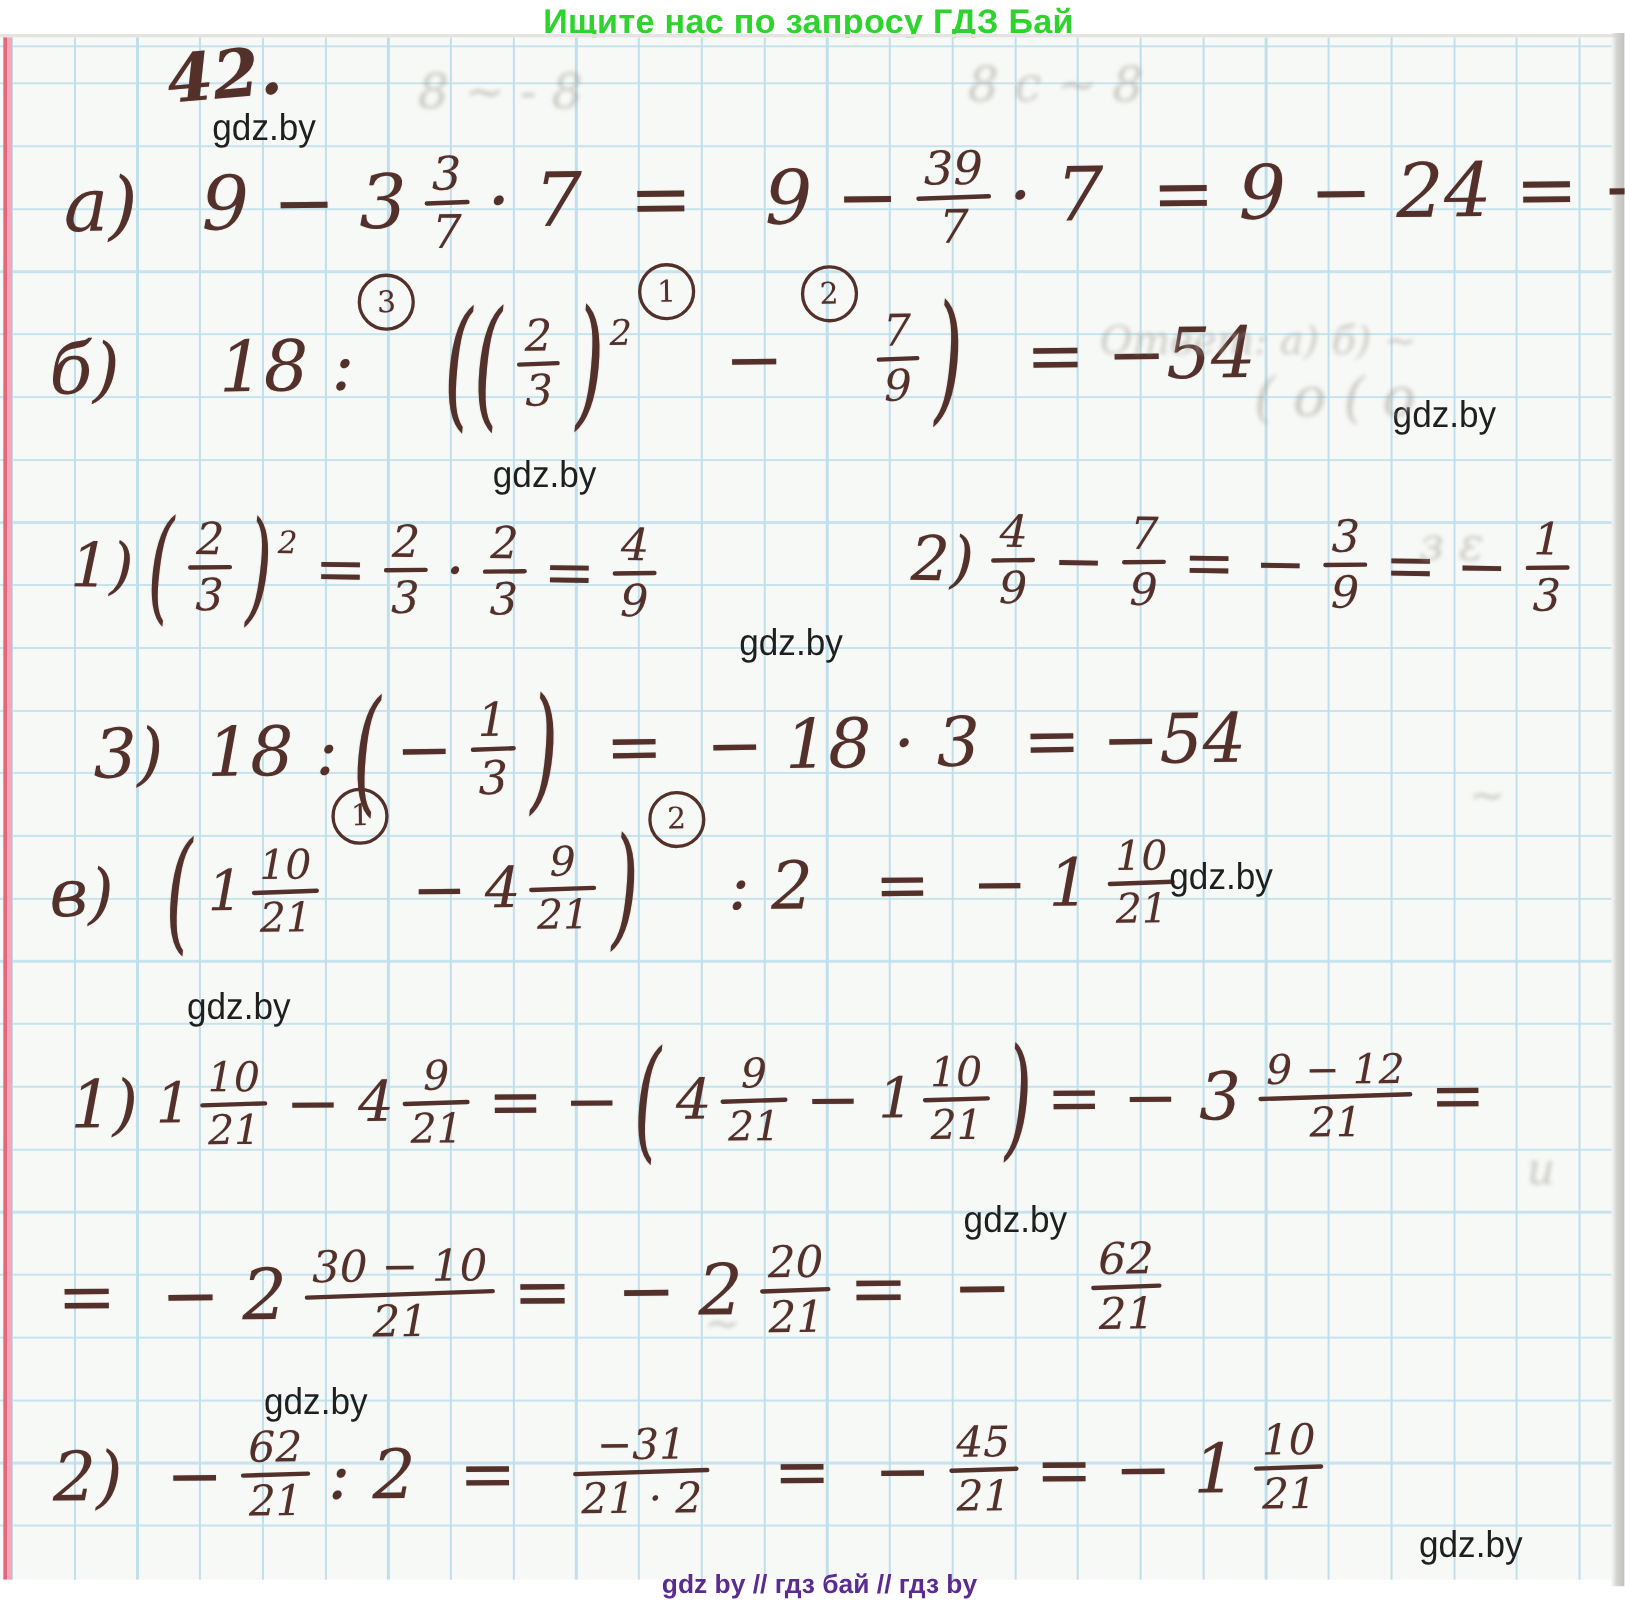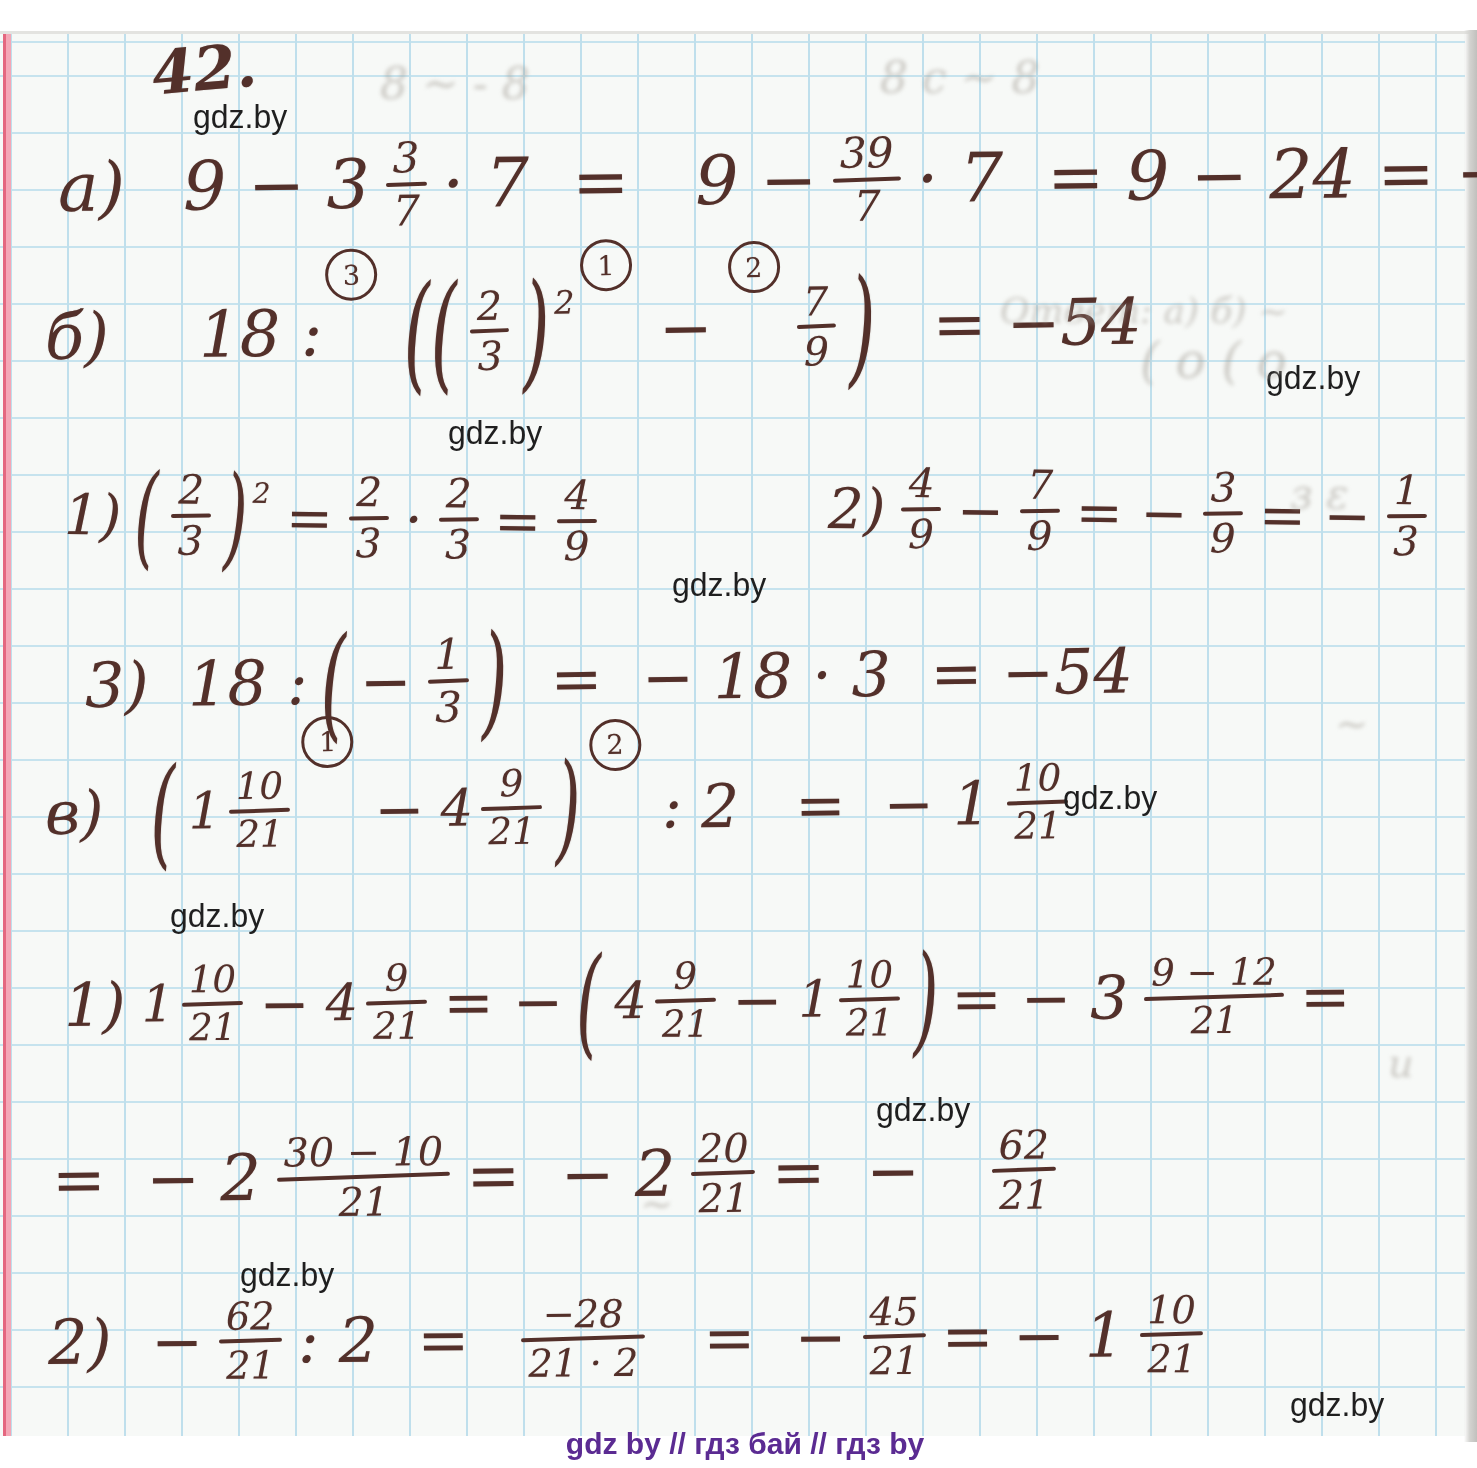--- a/index.html
+++ b/index.html
@@ -22,21 +22,21 @@
           repeating-linear-gradient(0deg, var(--grid2) 0 2px, transparent 2px 57px);
         background-position:10px 0, 0 9px;}
   .edge-top{position:absolute;left:0;top:31px;width:100%;height:3px;background:#e3e3e0;}
   .margin-line{position:absolute;left:3px;top:34px;width:8px;height:1402px;
         background:linear-gradient(90deg,#e4677f 0 3px,#f4a7b6 3px 8px);}
   .edge-right{position:absolute;right:0;top:30px;width:13px;height:1412px;
         background:linear-gradient(90deg,transparent,#d3d3d0 45%,#c0c0bd);}
   .header{position:absolute;left:735px;top:2px;transform:translateX(-50%);
         color:var(--green);font-size:31px;font-weight:700;white-space:nowrap;letter-spacing:.3px;}
   .footer{position:absolute;left:745px;top:1427px;transform:translateX(-50%);
-        color:var(--purple);font-size:30px;font-weight:700;white-space:nowrap;}
+        color:var(--purple);font-size:24px;font-weight:700;white-space:nowrap;}
   .watermark{position:absolute;color:var(--wm);font-size:34px;font-weight:500;
         font-family:"Liberation Sans","DejaVu Sans",sans-serif;transform:scaleX(.94);
         transform-origin:left center;white-space:nowrap;}
   .ghost{position:absolute;color:var(--ghost);filter:blur(2px);opacity:.55;
         font-style:italic;white-space:nowrap;font-family:"DejaVu Serif",serif;}
   .hand{font-family:"DejaVu Serif","Liberation Serif",serif;font-style:italic;color:var(--ink);}
   .problem-number{position:absolute;left:152px;top:34px;font-size:60px;font-weight:700;
         transform:rotate(-5deg);text-shadow:0 0 1px rgba(80,45,38,.4);}
   .math-line{position:absolute;display:flex;align-items:center;gap:16px;
         transform-origin:left center;text-shadow:0 0 1px rgba(80,45,38,.35);}
@@ -53,20 +53,21 @@
         margin:0 -3px;flex:none;}
   .circ{display:inline-flex;align-items:center;justify-content:center;width:46px;height:46px;
         border:3px solid var(--ink);border-radius:50%;font-size:27px;flex:none;
         font-style:normal;line-height:1;}
   .sp{display:inline-block;flex:none;}
 </style>
 </head>
 <body>
 
 <div class="canvas">
+  <div class="header">Ищите нас по запросу ГДЗ Бай</div>
   <div class="page"></div>
   <div class="edge-top"></div>
   <div class="margin-line"></div>
   <div class="edge-right"></div>
   <div class="problem-number hand">42.</div>
   <div id="content">
       <div class="math-line" style="left: 58px; top: 140px; font-size: 68px; transform: rotate(-0.6deg);">
         <span class="tok hand">а)</span>
         <span class="sp" style="width: 26px;"></span>
         <span class="tok hand">9 − 3</span>
@@ -284,21 +285,21 @@
       <div class="math-line" style="left: 48px; top: 1298px; font-size: 62px; transform: rotate(-0.4deg);">
         <span class="tok hand">2)  −</span>
         <span class="frac hand">
           <span class="num">62</span>
           <span class="bar"></span>
           <span class="den">21</span>
         </span>
         <span class="tok hand">: 2  =</span>
         <span class="sp" style="width: 20px;"></span>
         <span class="frac hand">
-          <span class="num">−28</span>
+          <span class="num">−31</span>
           <span class="bar"></span>
           <span class="den">21 · 2</span>
         </span>
         <span class="sp" style="width: 26px;"></span>
         <span class="tok hand">=  −</span>
         <span class="frac hand">
           <span class="num">45</span>
           <span class="bar"></span>
           <span class="den">21</span>
         </span>

